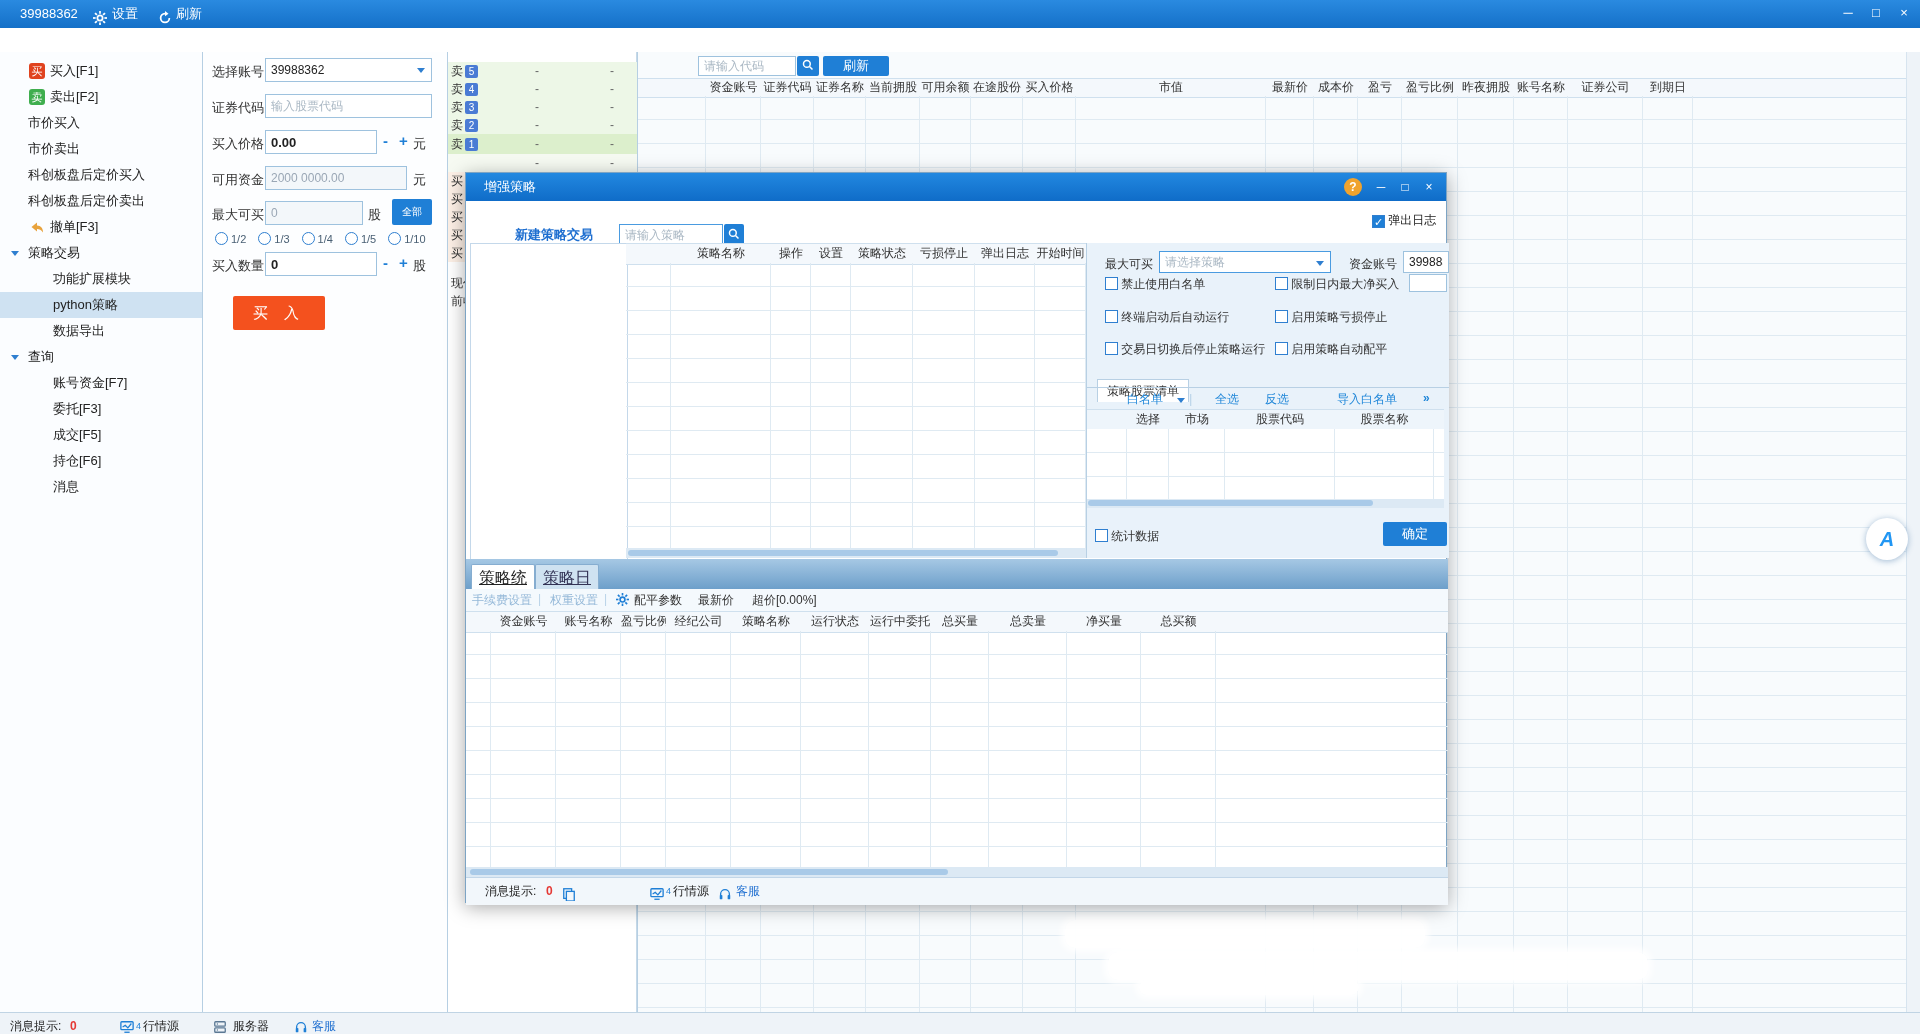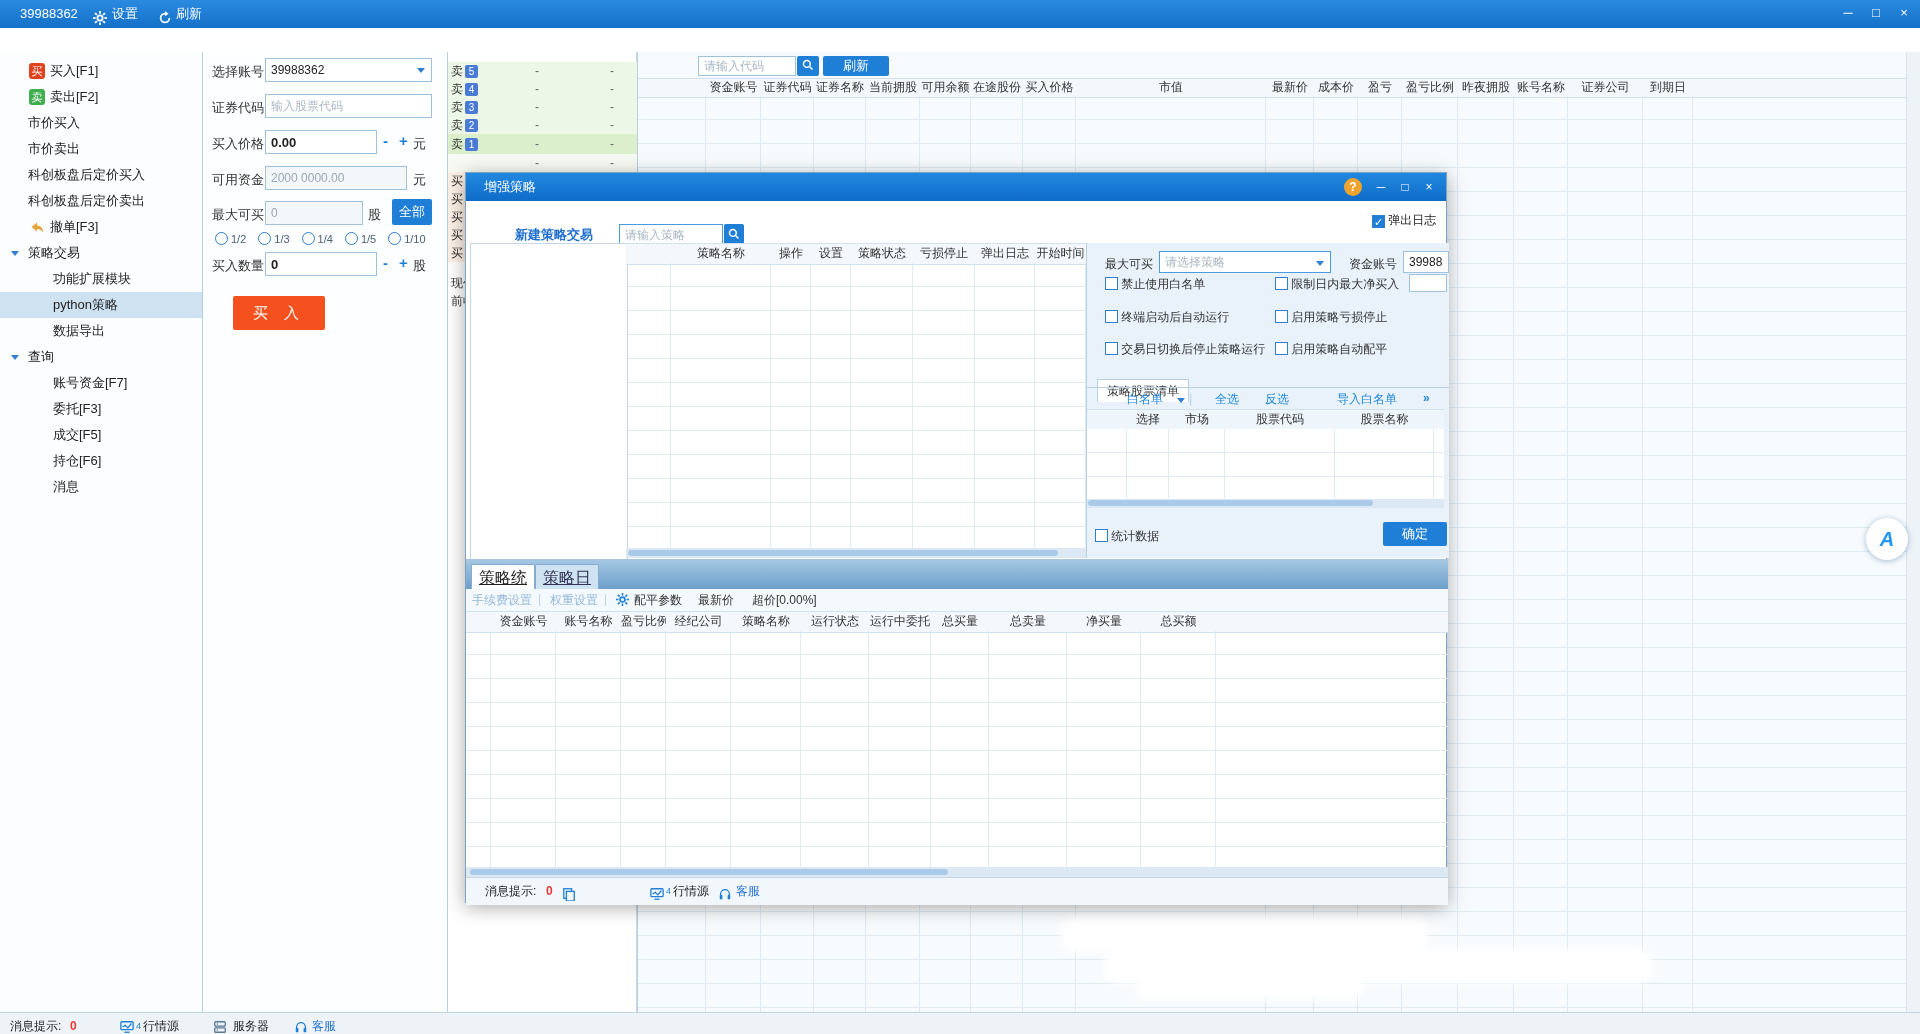--- a/index.html
+++ b/index.html
@@ -200,21 +200,21 @@
     <span class="pm" style="left:196px;top:80px">+</span>
     <span class="unit" style="left:210px;top:83px">元</span>
 
     <span class="fld-label" style="left:9px;top:119px">可用资金</span>
     <input class="inp dis" style="left: 62px; top: 114px; width: 142px; height: 24px;" readonly="" value="2000 0000.00">
     <span class="unit" style="left:210px;top:119px">元</span>
 
     <span class="fld-label" style="left:9px;top:154px">最大可买</span>
     <input class="inp dis" style="left: 62px; top: 149px; width: 98px; height: 24px;" readonly="" value="0">
     <span class="unit" style="left:165px;top:154px">股</span>
-    <div class="btn-blue" style="left:189px;top:147px;width:40px;height:26px;line-height:26px;font-size:13px">全部</div>
+    <div class="btn-blue" style="left:189px;top:147px;width:40px;height:26px;line-height:26px;font-size:10px">全部</div>
 
     <div class="radio-row" style="left:12px;top:180px">
       <span class="radio">
           <i></i>
           <span>1/2</span>
         </span>
       <span class="radio">
           <i></i>
           <span>1/3</span>
         </span>

